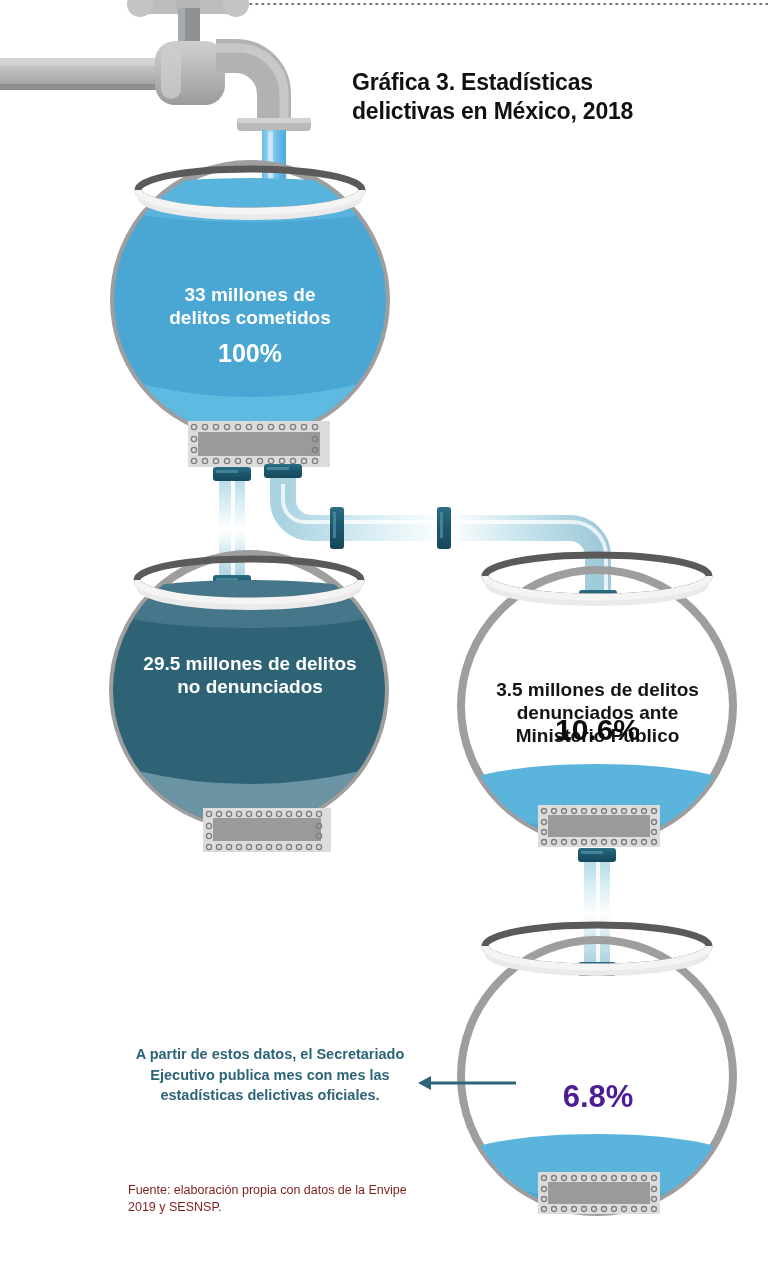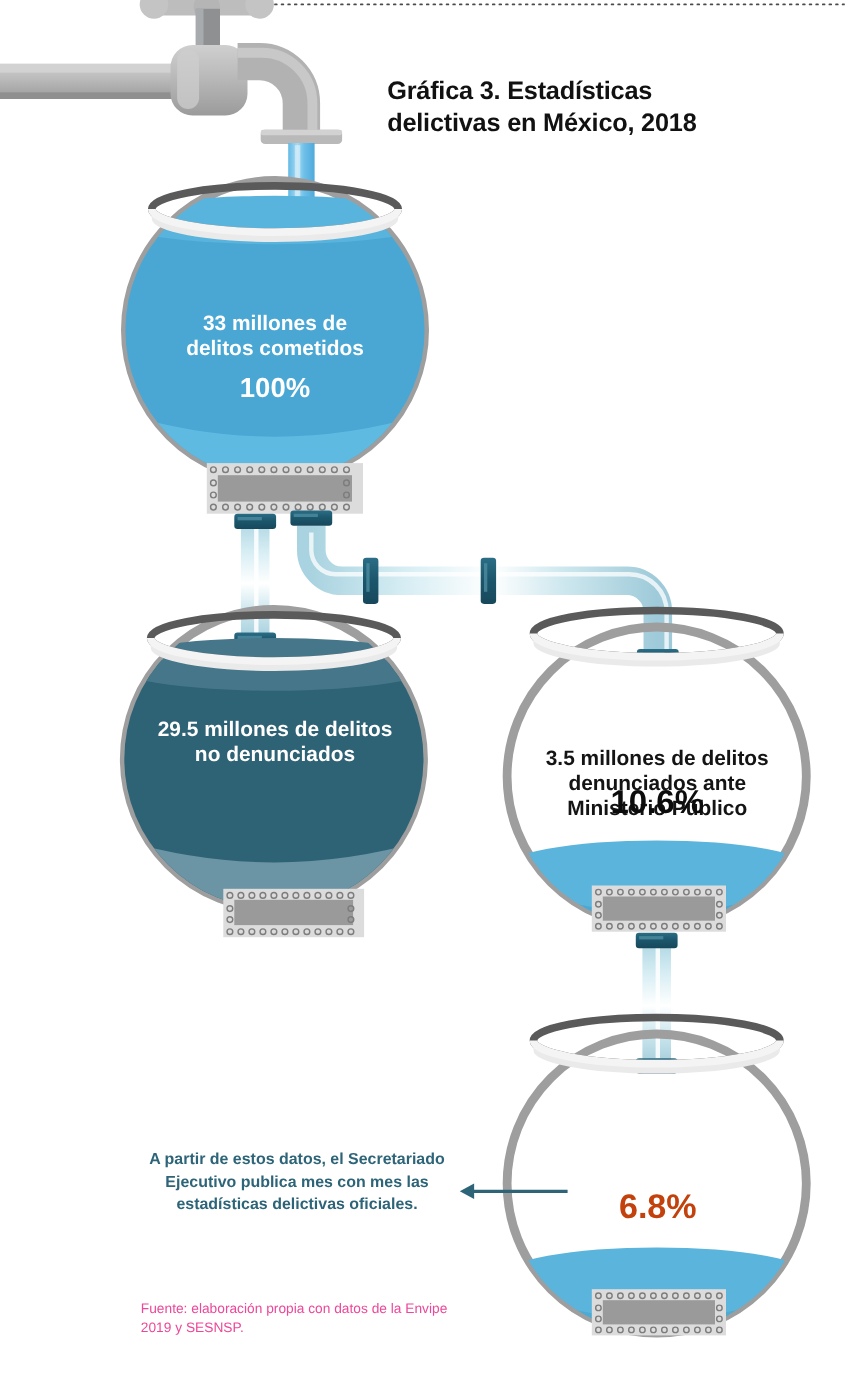--- a/index.html
+++ b/index.html
@@ -26,29 +26,29 @@
   #t1-label { left: 130px; top: 283px; width: 240px; font-size: 19px; color: #ffffff; }
   #t1-pct   { left: 130px; top: 338px; width: 240px; font-size: 25px; color: #ffffff; font-weight: bold; }
 
   #t2-label { left: 110px; top: 652px; width: 280px; font-size: 19px; color: #ffffff; text-align: center; }
   #t2-pct   { left: 110px; top: 707px; width: 280px; font-size: 31px; color: #ffffff; font-weight: bold; }
 
   #t3-label { left: 455px; top: 630px; width: 285px; font-size: 19px; color: #141414; margin-top: 48px; }
   #t3-pct   { left: 455px; top: 712px; width: 285px; font-size: 30px; color: #0c0c0c; font-weight: bold; }
 
   #t4-label { left: 458px; top: 995px; width: 280px; font-size: 19px; color: #141414; }
-  #t4-pct   { left: 458px; top: 1078px; width: 280px; font-size: 31px; color: #c2410c; font-weight: bold; text-align: center; }
+  #t4-pct   { left: 458px; top: 1078px; width: 280px; font-size: 31px; color: #4c1d95; font-weight: bold; text-align: center; }
 
   #annotation {
     left: 120px; top: 1044px; width: 300px;
     font-size: 14.5px; font-weight: bold; color: #2d6478; line-height: 1.42;
   }
   #source {
     left: 128px; top: 1182px; width: 300px;
-    text-align: left; font-size: 12.5px; color: #ec4899; line-height: 1.38;
+    text-align: left; font-size: 12.5px; color: #7f1d1d; line-height: 1.38;
   }
 </style>
 </head>
 <body>
 
 <div id="stage">
 
   <svg id="art" width="768" height="1266" viewBox="0 0 768 1266">
     <defs>
       <clipPath id="clipT1">

